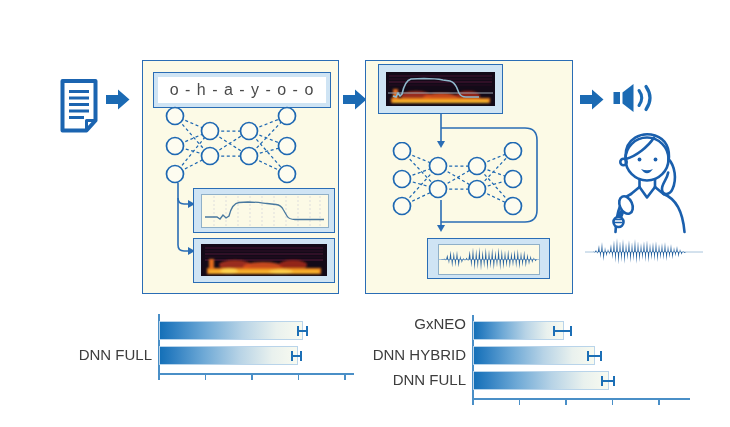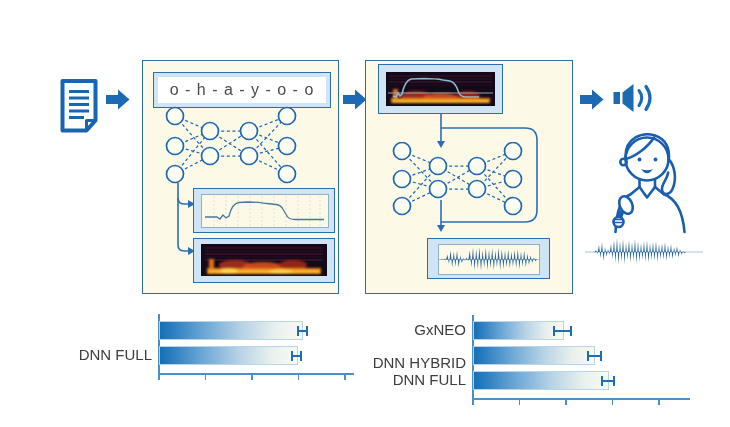--- a/index.html
+++ b/index.html
@@ -269,24 +269,24 @@
   <div class="tick" style="left: 118px; top: 61px;"></div>
       <div class="tick" style="left: 164.5px; top: 61px;"></div>
       <div class="tick" style="left: 211px; top: 61px;"></div>
       <div class="tick" style="left: 257.5px; top: 61px;"></div>
       <div class="tick" style="left: 304px; top: 61px;"></div>
     </div>
 
   <div class="chart" id="chart-right" style="left:368px;top:296px;width:345px;height:100px">
     <div class="vaxis" style="left:104px;top:3px;height:83px"></div>
     <div class="baseline" style="left:104px;top:86px;width:218px"></div>
-    <div class="clabel" style="left:0;top:7px;width:98px">GxNEO</div>
+    <div class="clabel" style="left:0;top:1px;width:98px">GxNEO</div>
     <div class="cbar" style="top: 9px; left: 105px; width: 90.675px;"></div>
     <div class="cerr" style="top: 14px; left: 185.375px; width: 18.6px;"></div>
-    <div class="clabel" style="left:0;top:40px;width:98px">DNN HYBRID</div>
+    <div class="clabel" style="left:0;top:32px;width:98px">DNN HYBRID</div>
     <div class="cbar" style="top: 34px; left: 105px; width: 122.295px;"></div>
     <div class="cerr" style="top: 39px; left: 218.855px; width: 14.88px;"></div>
     <div class="clabel" style="left:0;top:57px;width:98px">DNN FULL</div>
     <div class="cbar" style="top: 59px; left: 105px; width: 135.78px;"></div>
     <div class="cerr" style="top: 64px; left: 232.805px; width: 13.95px;"></div>
   <div class="tick" style="left: 104px; top: 86px;"></div>
       <div class="tick" style="left: 150.5px; top: 86px;"></div>
       <div class="tick" style="left: 197px; top: 86px;"></div>
       <div class="tick" style="left: 243.5px; top: 86px;"></div>
       <div class="tick" style="left: 290px; top: 86px;"></div>

